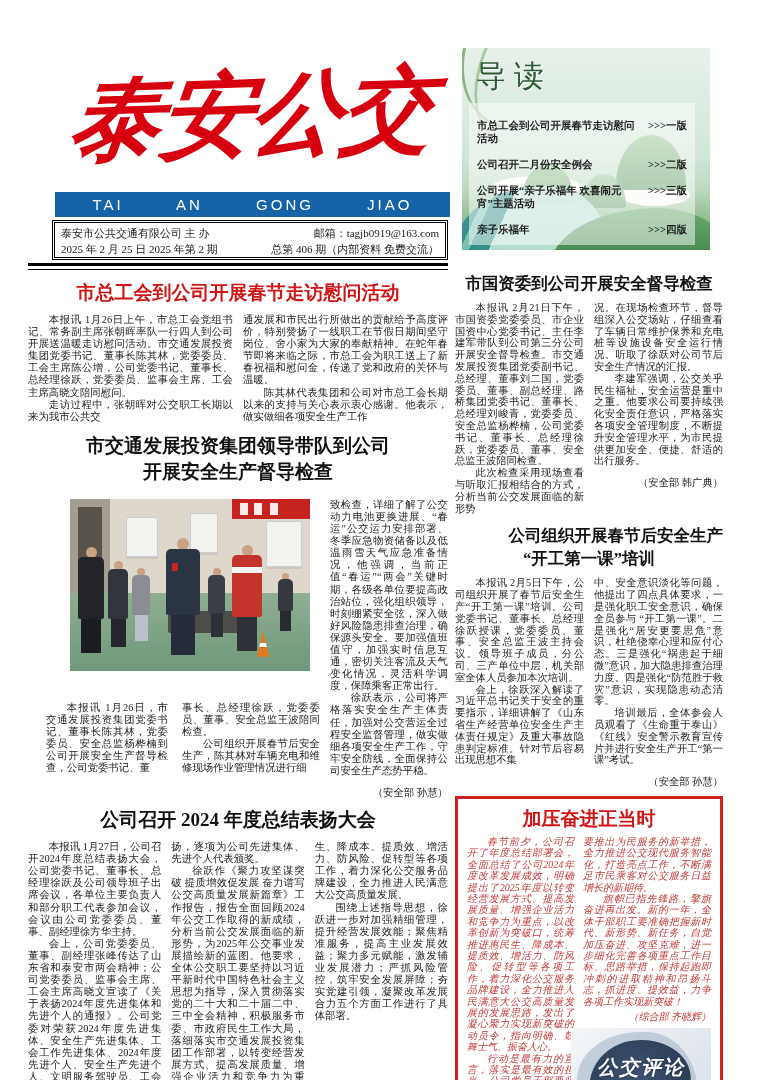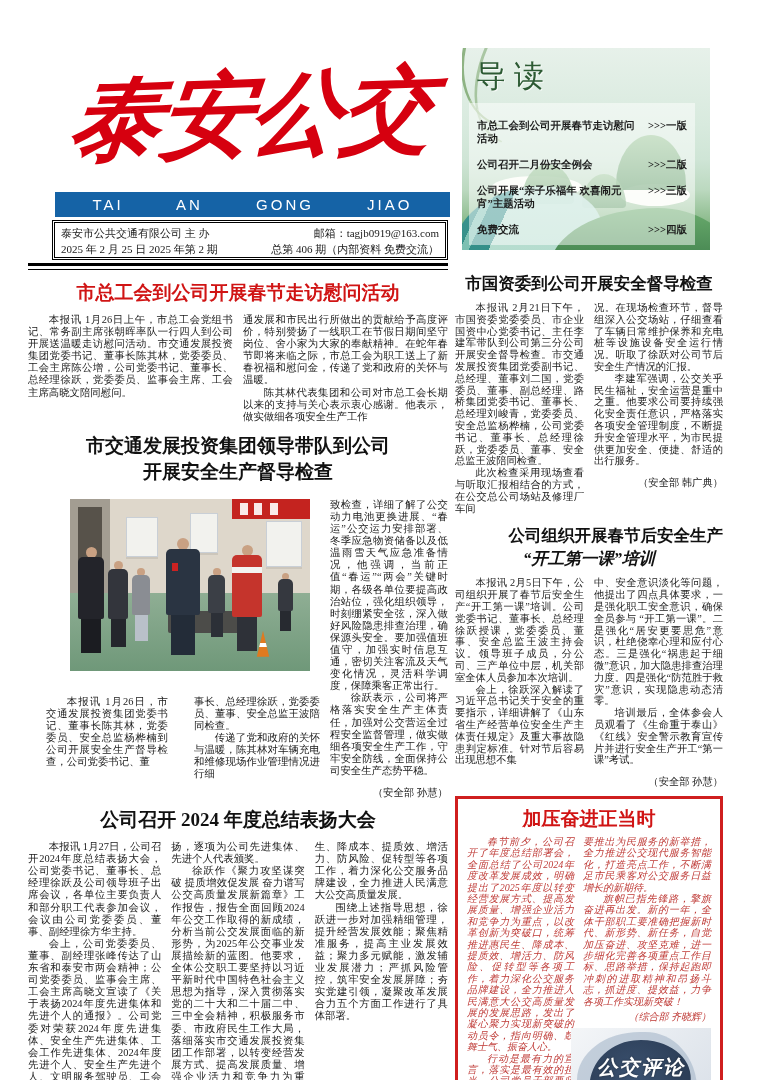--- a/index.html
+++ b/index.html
@@ -49,21 +49,21 @@
   .body-r{font-size:10.3px;line-height:11.8px;margin-top:7px;}
   p{margin:0;text-indent:2em;}
   p.noindent{text-indent:0;}
   p.sig{text-indent:0;text-align:right;margin-top:10px;}
   
   .a2{display:grid;grid-template-columns:150px 146px 124px;margin-top:10px;text-align:justify;
       font-size:10.4px;line-height:12.1px;}
   .a2 .photo-cell{grid-column:1/3;grid-row:1;}
   .a2 .rcol{grid-column:3;grid-row:1/3;}
   .a2 .bl1{grid-column:1;grid-row:2;padding:6px 10px 0 18px;}
-  .a2 .bl2{grid-column:2;grid-row:2;padding:6px 4px 0 4px;margin-left:12px;}
+  .a2 .bl2{grid-column:2;grid-row:2;padding:6px 4px 0 4px;}
   
   .photo{position:relative;width:240px;height:172px;margin-left:42px;overflow:hidden;background:#ded7cb;}
   .ph-door{position:absolute;left:0;top:0;width:40px;height:120px;background:#a39d92;}
   .ph-door:after{content:"";position:absolute;left:8px;top:8px;width:24px;height:104px;background:#57524a;}
   .ph-board{position:absolute;width:30px;height:38px;background:#f2f2ee;border:1px solid #c9cfd6;box-shadow:0 2px 0 rgba(0,0,0,.08);}
   .ph-banner{position:absolute;right:0;top:0;width:78px;height:20px;background:#c4231f;}
   .ph-banner:after{content:"";position:absolute;left:8px;top:4px;width:44px;height:12px;
                    background:linear-gradient(90deg,#fff 0 8px,transparent 8px 14px,#fff 14px 22px,transparent 22px 30px,#fff 30px 38px,transparent 38px);opacity:.9;}
   .ph-floor{position:absolute;left:0;bottom:0;width:100%;height:78px;background:linear-gradient(180deg,#8fae94,#6f9879);}
   .ph-mat{position:absolute;left:98px;bottom:38px;width:74px;height:22px;background:#4c4c49;border-radius:2px;}
@@ -132,32 +132,33 @@
       </div>
       <div class="g-item">
         <span>公司召开二月份安全例会</span>
         <span class="pg">&gt;&gt;&gt;二版</span>
       </div>
       <div class="g-item">
         <span>公司开展“亲子乐福年 欢喜闹元宵”主题活动</span>
         <span class="pg">&gt;&gt;&gt;三版</span>
       </div>
       <div class="g-item">
-        <span>免费交流</span>
+        <span>亲子乐福年</span>
         <span class="pg">&gt;&gt;&gt;四版</span>
       </div>
     </div>
   </div>
 
   <div class="leftcol">
 
     <h2 class="h-left hl-red">市总工会到公司开展春节走访慰问活动</h2>
     <div class="cols body-l">
       <div class="c">
           <p>本报讯 1月26日上午，市总工会党组书记、常务副主席张朝晖率队一行四人到公司开展送温暖走访慰问活动。市交通发展投资集团党委书记、董事长陈其林，党委委员、工会主席陈公增，公司党委书记、董事长、总经理徐跃，党委委员、监事会主席、工会主席高晓文陪同慰问。</p>
+          <p>走访过程中，张朝晖对公交职工长期以来为我市公共交</p>
         </div>
       <div class="c">
           <p class="noindent">通发展和市民出行所做出的贡献给予高度评价，特别赞扬了一线职工在节假日期间坚守岗位、舍小家为大家的奉献精神。在蛇年春节即将来临之际，市总工会为职工送上了新春祝福和慰问金，传递了党和政府的关怀与温暖。</p>
           <p>陈其林代表集团和公司对市总工会长期以来的支持与关心表示衷心感谢。他表示，做实做细各项安全生产工作</p>
         </div>
     </div>
 
     <h2 class="h-left" style="margin-top:10px;">
       <span style="display:block;">市交通发展投资集团领导带队到公司</span>
       <span style="display:block;">开展安全生产督导检查</span>
@@ -217,21 +218,21 @@
       <div class="rcol" style="padding:4px 0 0 6px;">
           <p class="noindent">致检查，详细了解了公交动力电池更换进展、“春运”公交运力安排部署、冬季应急物资储备以及低温雨雪天气应急准备情况，他强调，当前正值“春运”“两会”关键时期，各级各单位要提高政治站位，强化组织领导，时刻绷紧安全弦，深入做好风险隐患排查治理，确保源头安全。要加强值班值守，加强实时信息互通，密切关注客流及天气变化情况，灵活科学调度，保障乘客正常出行。</p>
           <p>徐跃表示，公司将严格落实安全生产主体责任，加强对公交营运全过程安全监督管理，做实做细各项安全生产工作，守牢安全防线，全面保持公司安全生产态势平稳。</p>
           <p class="sig">（安全部 孙慧）</p>
         </div>
       <div class="bl1">
           <p>本报讯 1月26日，市交通发展投资集团党委书记、董事长陈其林，党委委员、安全总监杨桦楠到公司开展安全生产督导检查，公司党委书记、董</p>
         </div>
       <div class="bl2">
           <p class="noindent">事长、总经理徐跃，党委委员、董事、安全总监王波陪同检查。</p>
-          <p>传递了党和政府的关怀与温暖，陈其林对车辆充电和维修现场作业管理情况进行细</p>
+          <p>公司组织开展春节后安全生产，陈其林对车辆充电和维修现场作业管理情况进行细</p>
         </div>
     </div>
 
     <h2 class="h-left" style="margin-top:8px;">公司召开 2024 年度总结表扬大会</h2>
     <div class="cols body-l">
       <div class="c">
           <p>本报讯 1月27日，公司召开2024年度总结表扬大会，公司党委书记、董事长、总经理徐跃及公司领导班子出席会议，各单位主要负责人和部分职工代表参加会议，会议由公司党委委员、董事、副经理徐方华主持。</p>
           <p>会上，公司党委委员、董事、副经理张峰传达了山东省和泰安市两会精神；公司党委委员、监事会主席、工会主席高晓文宣读了《关于表扬2024年度先进集体和先进个人的通报》。公司党委对荣获2024年度先进集体、安全生产先进集体、工会工作先进集体、2024年度先进个人、安全生产先进个人、文明服务驾驶员、工会积极分子、新闻宣传先进个人进行表</p>
         </div>
       <div class="c">
@@ -244,32 +245,32 @@
         </div>
     </div>
   </div>
 
   <div class="rightcol">
 
     <h2 class="h-right">市国资委到公司开展安全督导检查</h2>
     <div class="cols body-r">
       <div class="c">
           <p>本报讯 2月21日下午，市国资委党委委员、市企业国资中心党委书记、主任李建军带队到公司第三分公司开展安全督导检查。市交通发展投资集团党委副书记、总经理、董事刘二国，党委委员、董事、副总经理、路桥集团党委书记、董事长、总经理刘峻青，党委委员、安全总监杨桦楠，公司党委书记、董事长、总经理徐跃，党委委员、董事、安全总监王波陪同检查。</p>
-          <p>此次检查采用现场查看与听取汇报相结合的方式，在公交总公司场站及修理厂车间</p>
+          <p>此次检查采用现场查看与听取汇报相结合的方式，分析当前公交发展面临的新形势</p>
         </div>
       <div class="c">
           <p class="noindent">况。在现场检查环节，督导组深入公交场站，仔细查看了车辆日常维护保养和充电桩等设施设备安全运行情况。听取了徐跃对公司节后安全生产情况的汇报。</p>
           <p>李建军强调，公交关乎民生福祉，安全运营是重中之重。他要求公司要持续强化安全责任意识，严格落实各项安全管理制度，不断提升安全管理水平，为市民提供更加安全、便捷、舒适的出行服务。</p>
           <p class="sig">（安全部 韩广典）</p>
         </div>
     </div>
 
     <h2 class="h-right" style="margin-top:10px;">
       <span style="display:block;text-align:right;">公司组织开展春节后安全生产</span>
-      <span style="display:block;font-style:italic;">“开工第一课”培训</span>
+      <span style="display:block;">“开工第一课”培训</span>
     </h2>
     <div class="cols body-r">
       <div class="c">
           <p>本报讯 2月5日下午，公司组织开展了春节后安全生产“开工第一课”培训。公司党委书记、董事长、总经理徐跃授课，党委委员、董事、安全总监王波主持会议。领导班子成员，分公司、三产单位中层，机关部室全体人员参加本次培训。</p>
           <p>会上，徐跃深入解读了习近平总书记关于安全的重要指示，详细讲解了《山东省生产经营单位安全生产主体责任规定》及重大事故隐患判定标准。针对节后容易出现思想不集</p>
         </div>
       <div class="c">
           <p class="noindent">中、安全意识淡化等问题，他提出了四点具体要求，一是强化职工安全意识，确保全员参与 “开工第一课”。二是强化“居安更要思危”意识，杜绝侥幸心理和应付心态。三是强化“祸患起于细微”意识，加大隐患排查治理力度。四是强化“防范胜于救灾”意识，实现隐患动态清零。</p>
           <p>培训最后，全体参会人员观看了《生命重于泰山》《红线》安全警示教育宣传片并进行安全生产开工“第一课”考试。</p>
           <p class="sig">（安全部 孙慧）</p>

